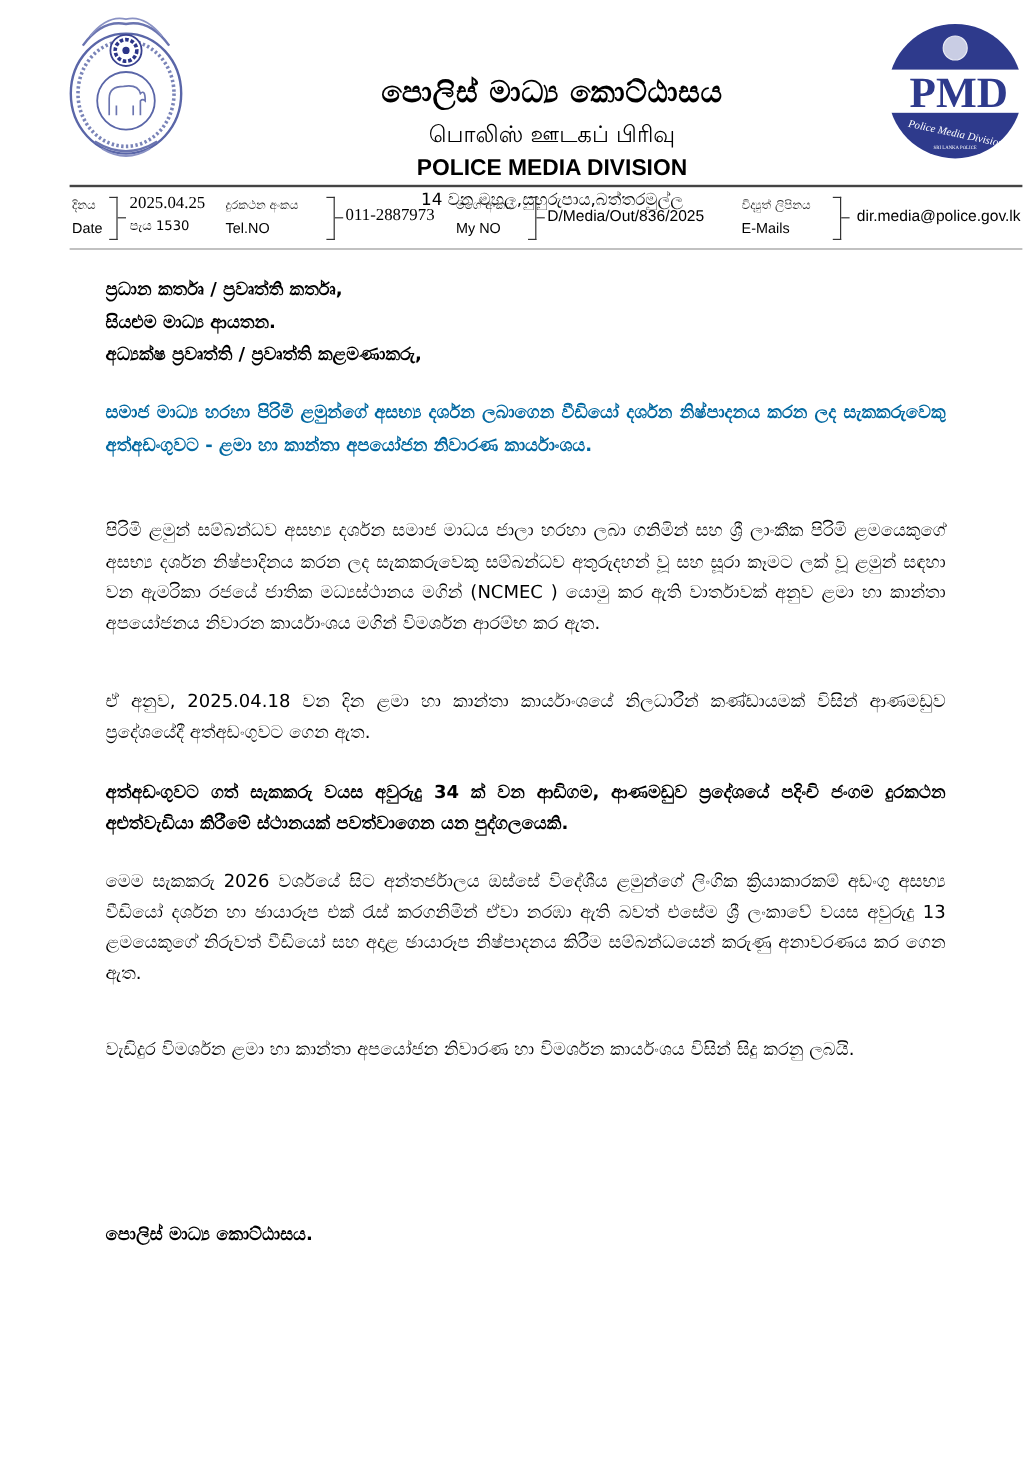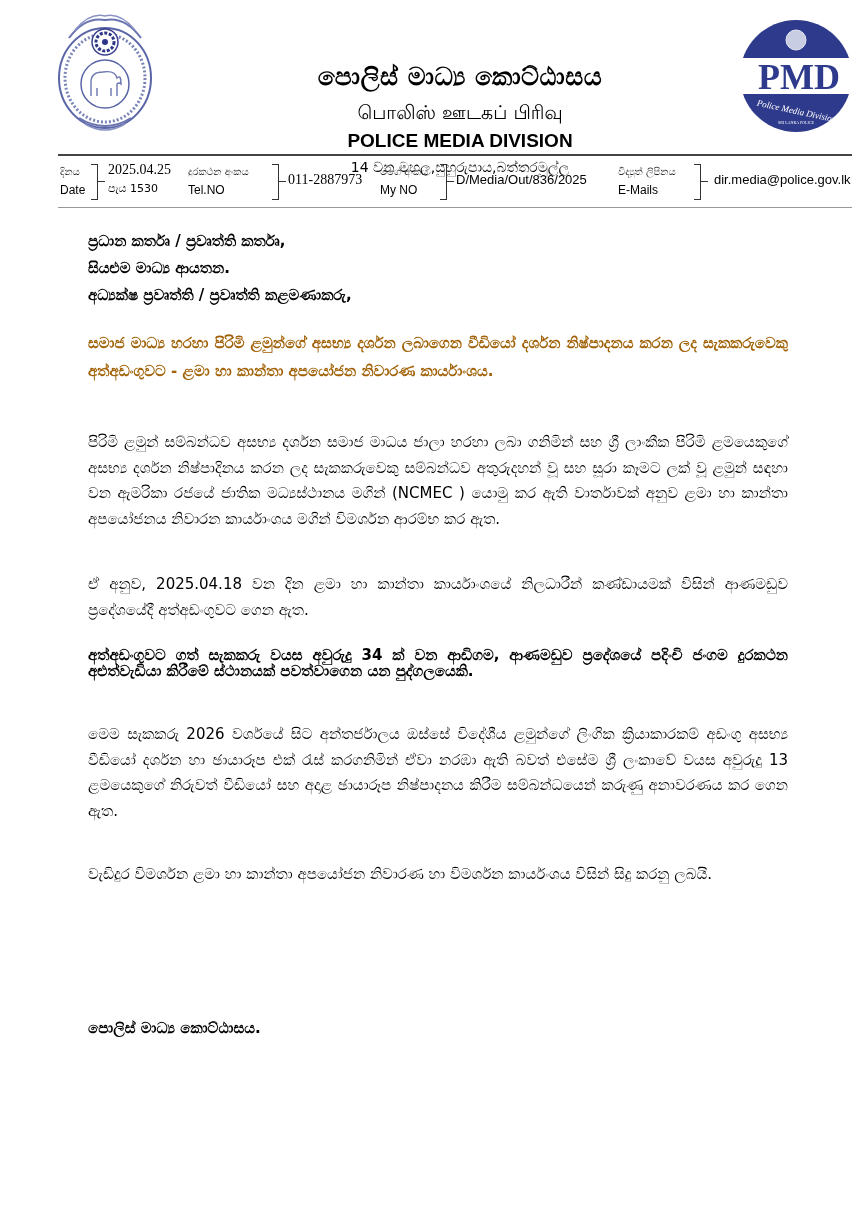--- a/index.html
+++ b/index.html
@@ -24,21 +24,21 @@
   .info .lbl .en { font-family: "Liberation Sans", sans-serif; font-size: 12px; display: block; }
   .bracket { position: absolute; top: 2px; width: 6px; height: 34px; border-right: 1.4px solid #333; border-top: 1.4px solid #333; border-bottom: 1.4px solid #333; }
   .bracket::after { content: ""; position: absolute; right: -8px; top: 16px; width: 7px; height: 1.4px; background: #333; }
   .info .val { position: absolute; white-space: nowrap; font-size: 14px; }
   .serif { font-family: "Liberation Serif", serif; }
   .sans { font-family: "Liberation Sans", sans-serif; }
 
   
   .body-block { position: absolute; left: 88px; width: 700px; font-family: "DejaVu Sans", sans-serif; font-size: 15px; line-height: 27px; text-align: justify; }
   .bold { font-weight: bold; }
-  .red { color: #a16207; font-weight: bold; }
+  .red { color: #0369a1; font-weight: bold; }
   .addressees { top: 228px; font-size: 15px; line-height: 27px; }
   .addressees div { font-weight: bold; }
 </style>
 </head>
 <body>
 
 <div class="page">
 
   <div class="logo-left">
     <svg width="100" height="124" viewBox="0 0 100 124">
@@ -120,21 +120,21 @@
     <div>සියළුම මාධ්‍ය ආයතන.</div>
     <div>අධ්‍යක්ෂ ප්‍රවෘත්ති / ප්‍රවෘත්ති කළමණාකරු,</div>
   </div>
 
   <div class="body-block red" style="top:329px; line-height:28px; font-size:15px;">සමාජ මාධ්‍ය හරහා පිරිමි ළමුන්ගේ අසභ්‍ය දර්ශන ලබාගෙන වීඩියෝ දර්ශන නිෂ්පාදනය කරන ලද සැකකරුවෙකු අත්අඩංගුවට - ළමා හා කාන්තා අපයෝජන නිවාරණ කාර්යාංශය.</div>
 
   <div class="body-block" style="top:430px; line-height:25.5px; font-size:15px;">පිරිමි ළමුන් සම්බන්ධව අසභ්‍ය දර්ශන සමාජ මාධය ජාලා හරහා ලබා ගනිමින් සහ ශ්‍රී ලාංකීක පිරිමි ළමයෙකුගේ අසභ්‍ය දර්ශන නිෂ්පාදිනය කරන ලද සැකකරුවෙකු සම්බන්ධව අතුරුදහන් වූ සහ සූරා කෑමට ලක් වූ ළමුන් සඳහා වන ඇමරිකා රජයේ ජාතික මධ්‍යස්ථානය මගින් (NCMEC ) යොමු කර ඇති වාර්තාවක් අනුව ළමා හා කාන්තා අපයෝජනය නිවාරන කාර්යාංශය මගින් විමර්ශන ආරම්භ කර ඇත.</div>
 
   <div class="body-block" style="top:572px; line-height:25.5px; font-size:15px;">ඒ අනුව, 2025.04.18 වන දින ළමා හා කාන්තා කාර්යාංශයේ නිලධාරීන් කණ්ඩායමක් විසින් ආණමඩුව ප්‍රදේශයේදී  අත්අඩංගුවට ගෙන ඇත.</div>
 
-  <div class="body-block bold" style="top:647px; line-height:16px; font-size:15px;">අත්අඩංගුවට ගත් සැකකරු වයස අවුරුදු 34 ක් වන ආඩිගම, ආණමඩුව ප්‍රදේශයේ පදිංචි ජංගම දුරකථන අළුත්වැඩියා කිරීමේ ස්ථානයක් පවත්වාගෙන යන පුද්ගලයෙකි.</div>
+  <div class="body-block bold" style="top:647px; line-height:26px; font-size:15px;">අත්අඩංගුවට ගත් සැකකරු වයස අවුරුදු 34 ක් වන ආඩිගම, ආණමඩුව ප්‍රදේශයේ පදිංචි ජංගම දුරකථන අළුත්වැඩියා කිරීමේ ස්ථානයක් පවත්වාගෙන යන පුද්ගලයෙකි.</div>
 
   <div class="body-block" style="top:722px; line-height:25.5px; font-size:15px;">මෙම සැකකරු 2026 වර්ශයේ සිට අන්තර්ජාලය ඔස්සේ විදේශීය ළමුන්ගේ ලිංගික ක්‍රියාකාරකම් අඩංගු අසභ්‍ය වීඩියෝ දර්ශන හා ඡායාරූප එක් රැස් කරගනිමින් ඒවා නරඹා ඇති බවත් එසේම  ශ්‍රී ලංකාවේ වයස අවුරුදු 13 ළමයෙකුගේ නිරුවත් වීඩියෝ සහ අදාළ ඡායාරූප නිෂ්පාදනය කිරීම සම්බන්ධයෙන් කරුණු අනාවරණය කර ගෙන ඇත.</div>
 
   <div class="body-block" style="top:862px; line-height:25.5px; font-size:15px;">වැඩිදුර විමර්ශන ළමා හා කාන්තා අපයෝජන නිවාරණ හා විමර්ශන කාර්යංශය විසින් සිදු කරනු ලබයි.</div>
 
   <div class="body-block bold" style="top:1015px; font-size:15px;">පොලිස් මාධ්‍ය කොට්ඨාසය.</div>
 
 </div>
 
 </body></html>

